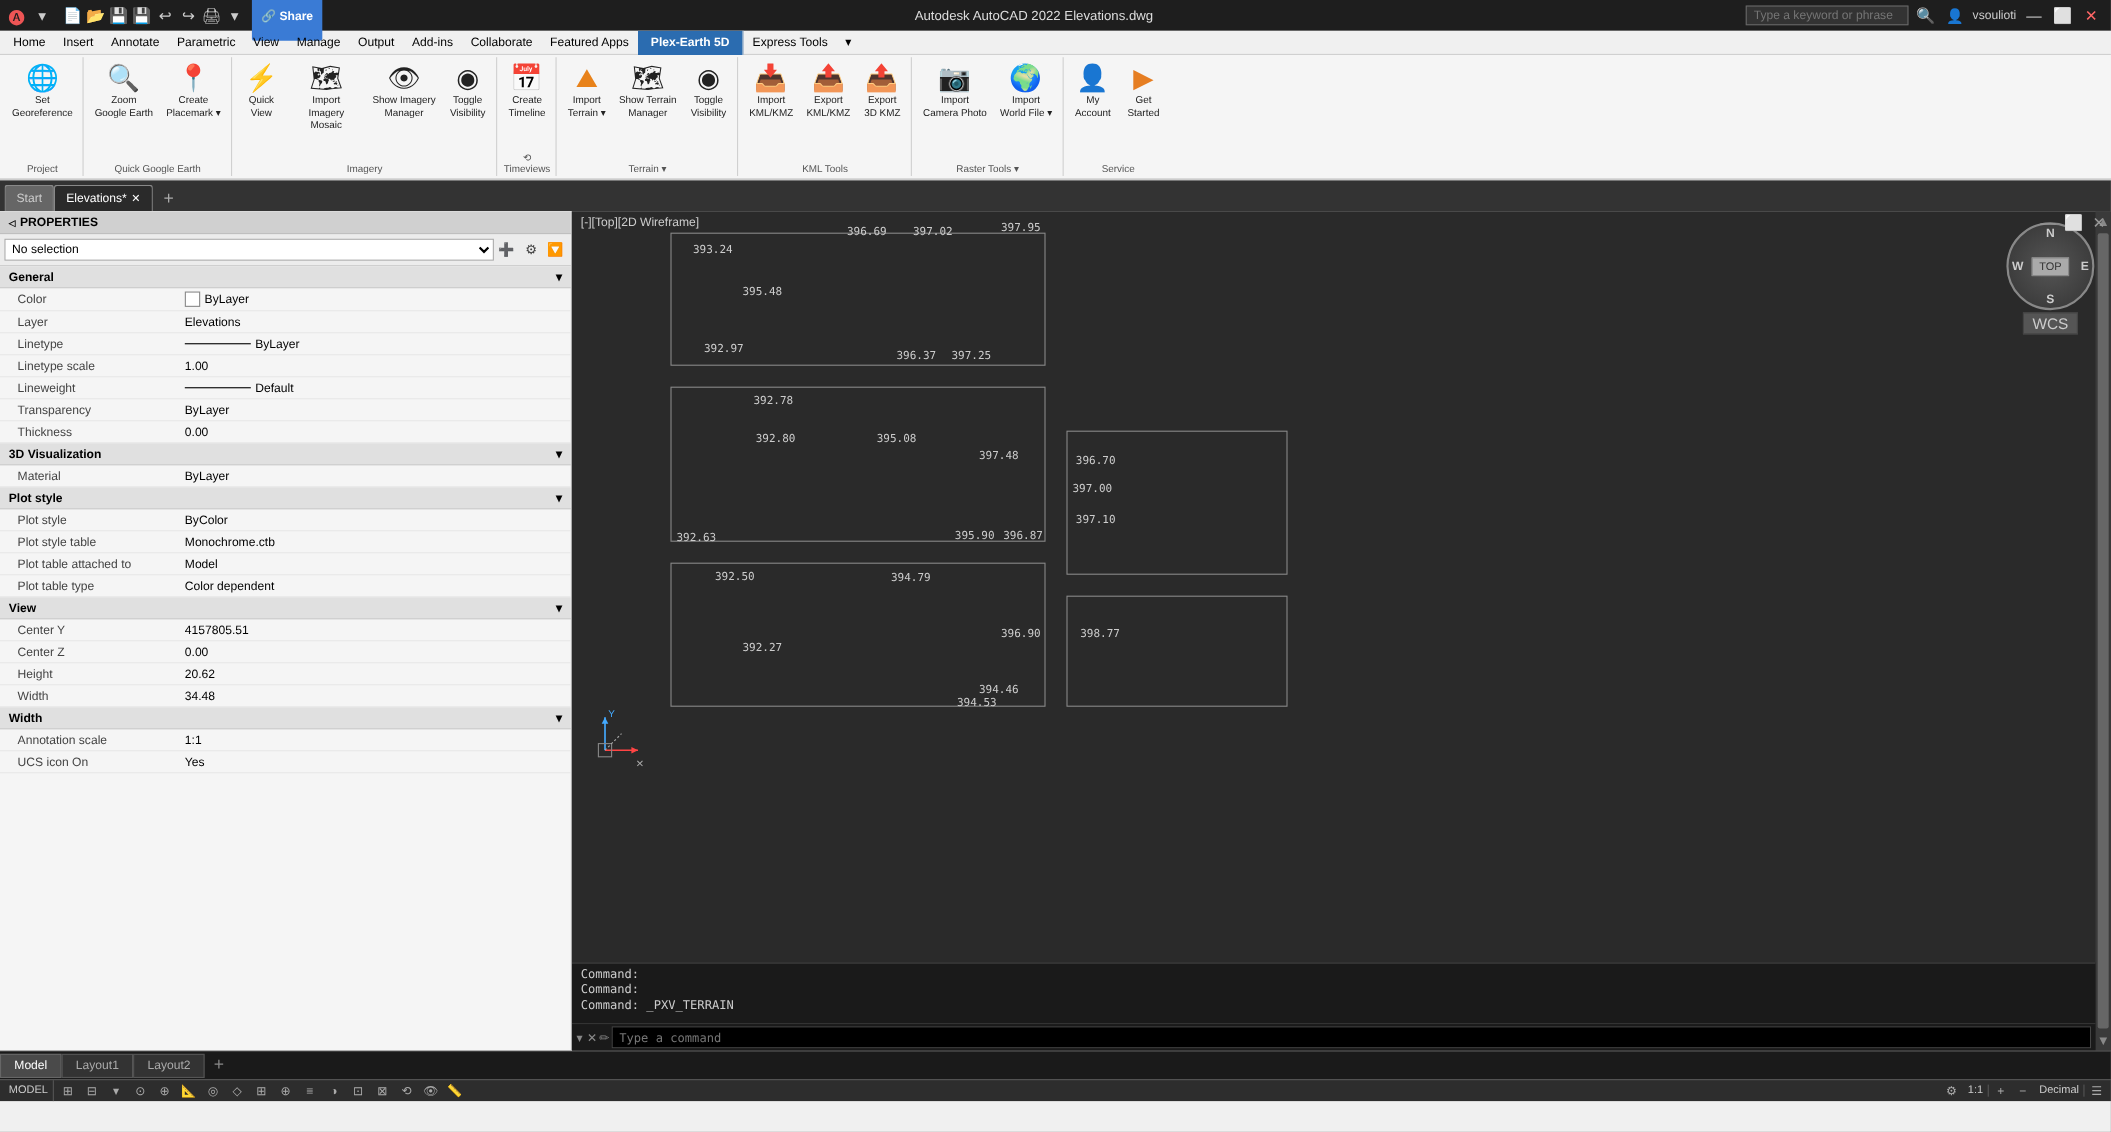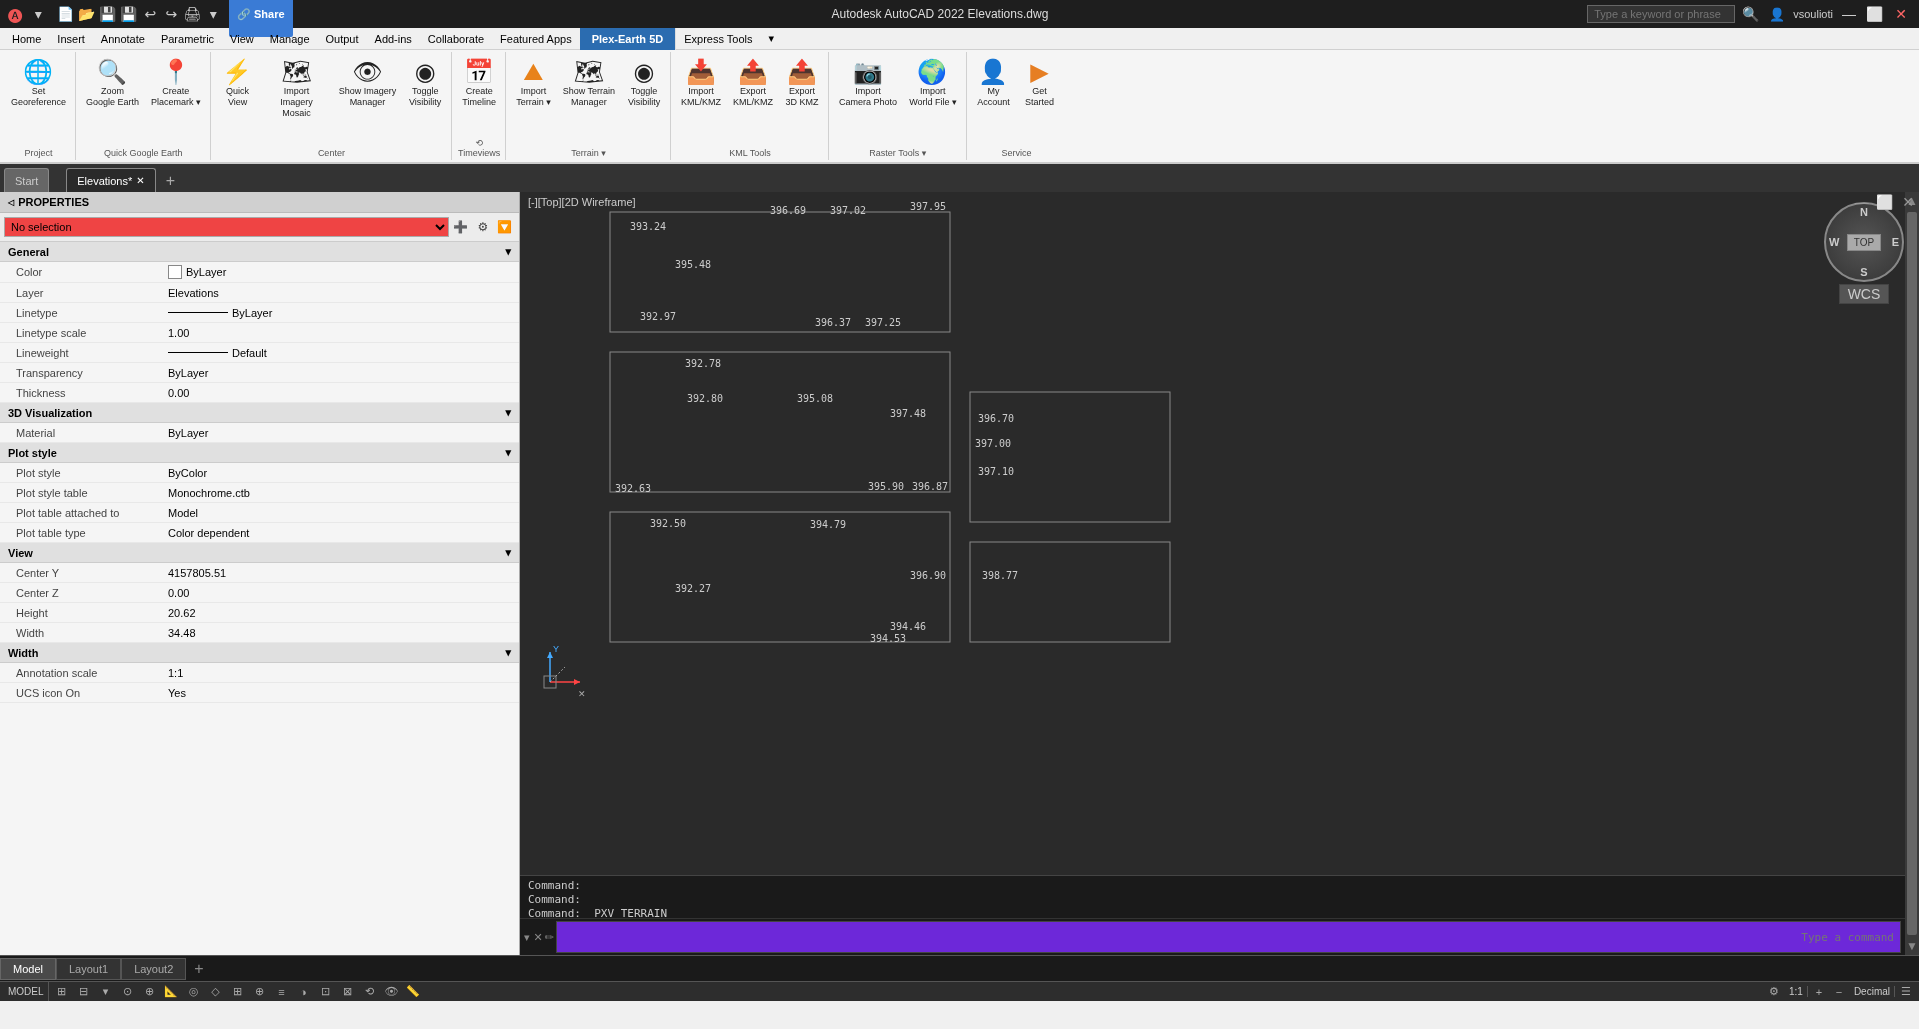--- a/index.html
+++ b/index.html
@@ -134,21 +134,21 @@
       padding: 4px 10px;
       font-size: 11px;
       cursor: pointer;
       border-top-left-radius: 3px;
       border-top-right-radius: 3px;
       display: flex; align-items: center; gap: 4px;
       border: 1px solid #888;
       border-bottom: none;
       height: 24px;
     }
-    .doc-tab.active { background: #2a2a2a; color: #fff; margin-left: 17px; }
+    .doc-tab.active { background: #2a2a2a; color: #fff; }
     .doc-tab-close { font-size: 10px; cursor: pointer; }
     .doc-tab-add {
       color: #aaa;
       padding: 2px 8px;
       cursor: pointer;
       font-size: 16px;
       margin-left: 2px;
     }
 
     
@@ -186,21 +186,21 @@
       padding: 4px;
       gap: 2px;
       border-bottom: 1px solid #ccc;
       background: #ececec;
     }
     #props-selector select {
       flex: 1;
       font-size: 11px;
       padding: 2px;
       border: 1px solid #aaa;
-      background: #ef4444;
+      background: #ffffff;
     }
     .props-icon-btn {
       width: 20px; height: 20px;
       cursor: pointer;
       display: flex; align-items: center; justify-content: center;
       font-size: 12px; color: #444;
       border: 1px solid transparent;
     }
 
     
@@ -342,28 +342,27 @@
     .cmd-line { margin: 1px 0; }
     #command-input-row {
       display: flex;
       align-items: center;
       padding: 2px 4px;
       gap: 2px;
       border-top: 1px solid #333;
     }
     #command-input {
       flex: 1;
-      background: #6d28d9;
+      background: #000000;
       color: #ccc;
       border: 1px solid #444;
       font-size: 11px;
       font-family: monospace;
       padding: 2px 6px;
-      height: 32px;
-      text-align: right;
+      height: 20px;
     }
 
     
     #statusbar {
       height: 20px;
       background: #2d2d2d;
       display: flex;
       align-items: center;
       padding: 0 4px;
       gap: 4px;
@@ -499,21 +498,21 @@
         </div>
         <div class="ribbon-btn">
           <div class="icon">👁</div>
           <div>Show Imagery<br>Manager</div>
         </div>
         <div class="ribbon-btn">
           <div class="icon">◉</div>
           <div>Toggle<br>Visibility</div>
         </div>
       </div>
-      <div class="ribbon-group-label">Center</div>
+      <div class="ribbon-group-label">Imagery</div>
     </div>
 
     <div class="ribbon-group">
       <div class="ribbon-group-btns">
         <div class="ribbon-btn">
           <div class="icon">📅</div>
           <div>Create<br>Timeline</div>
         </div>
       </div>
       <div class="ribbon-group-label">⟲ Timeviews</div>

